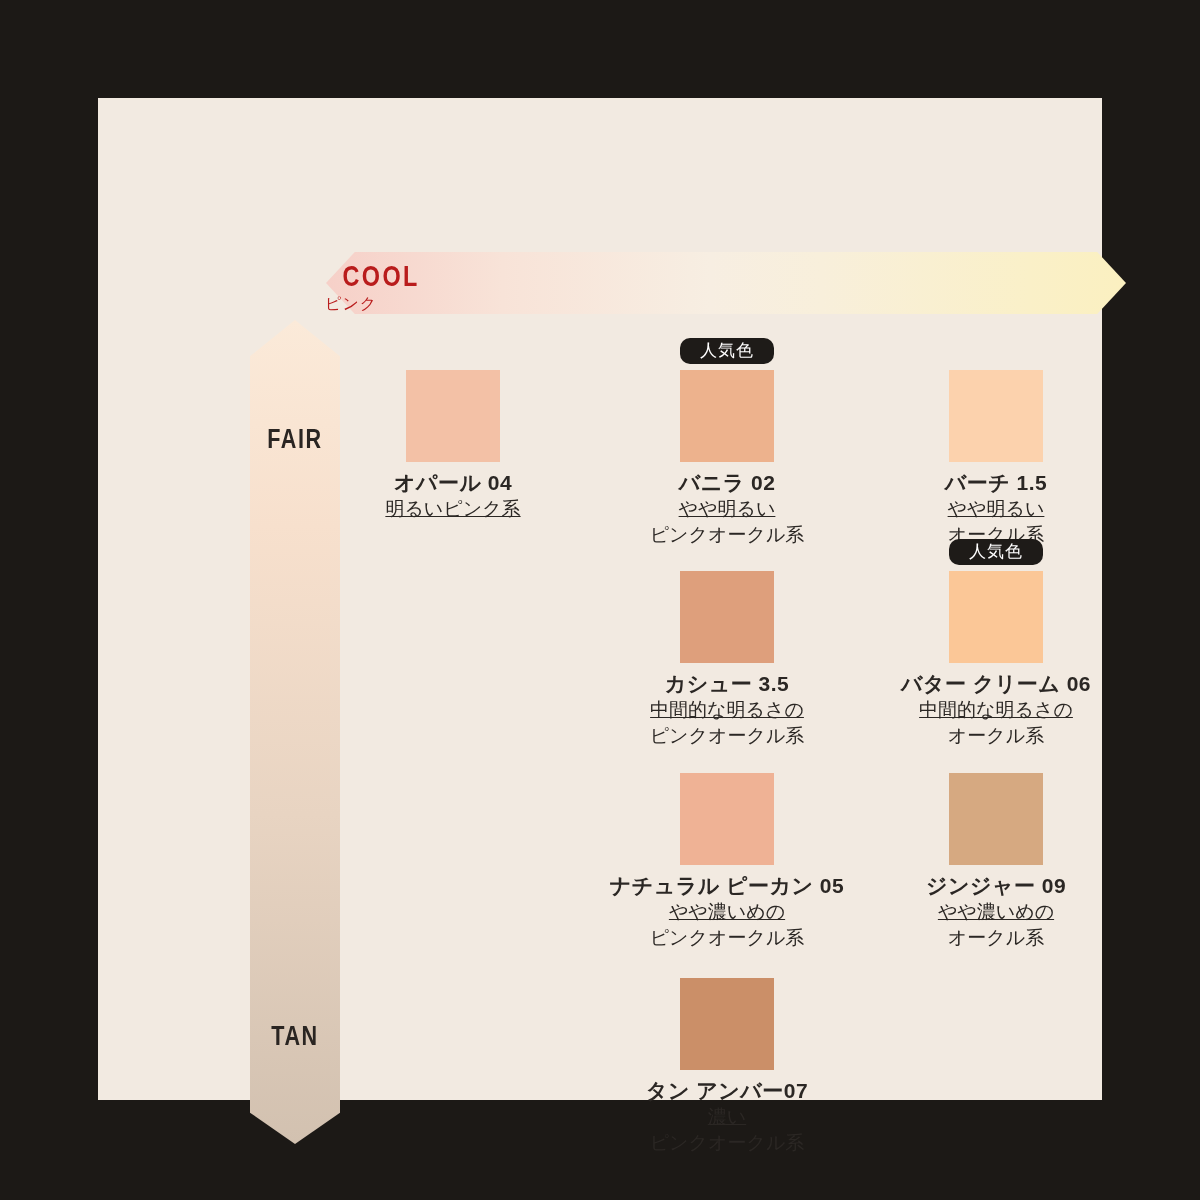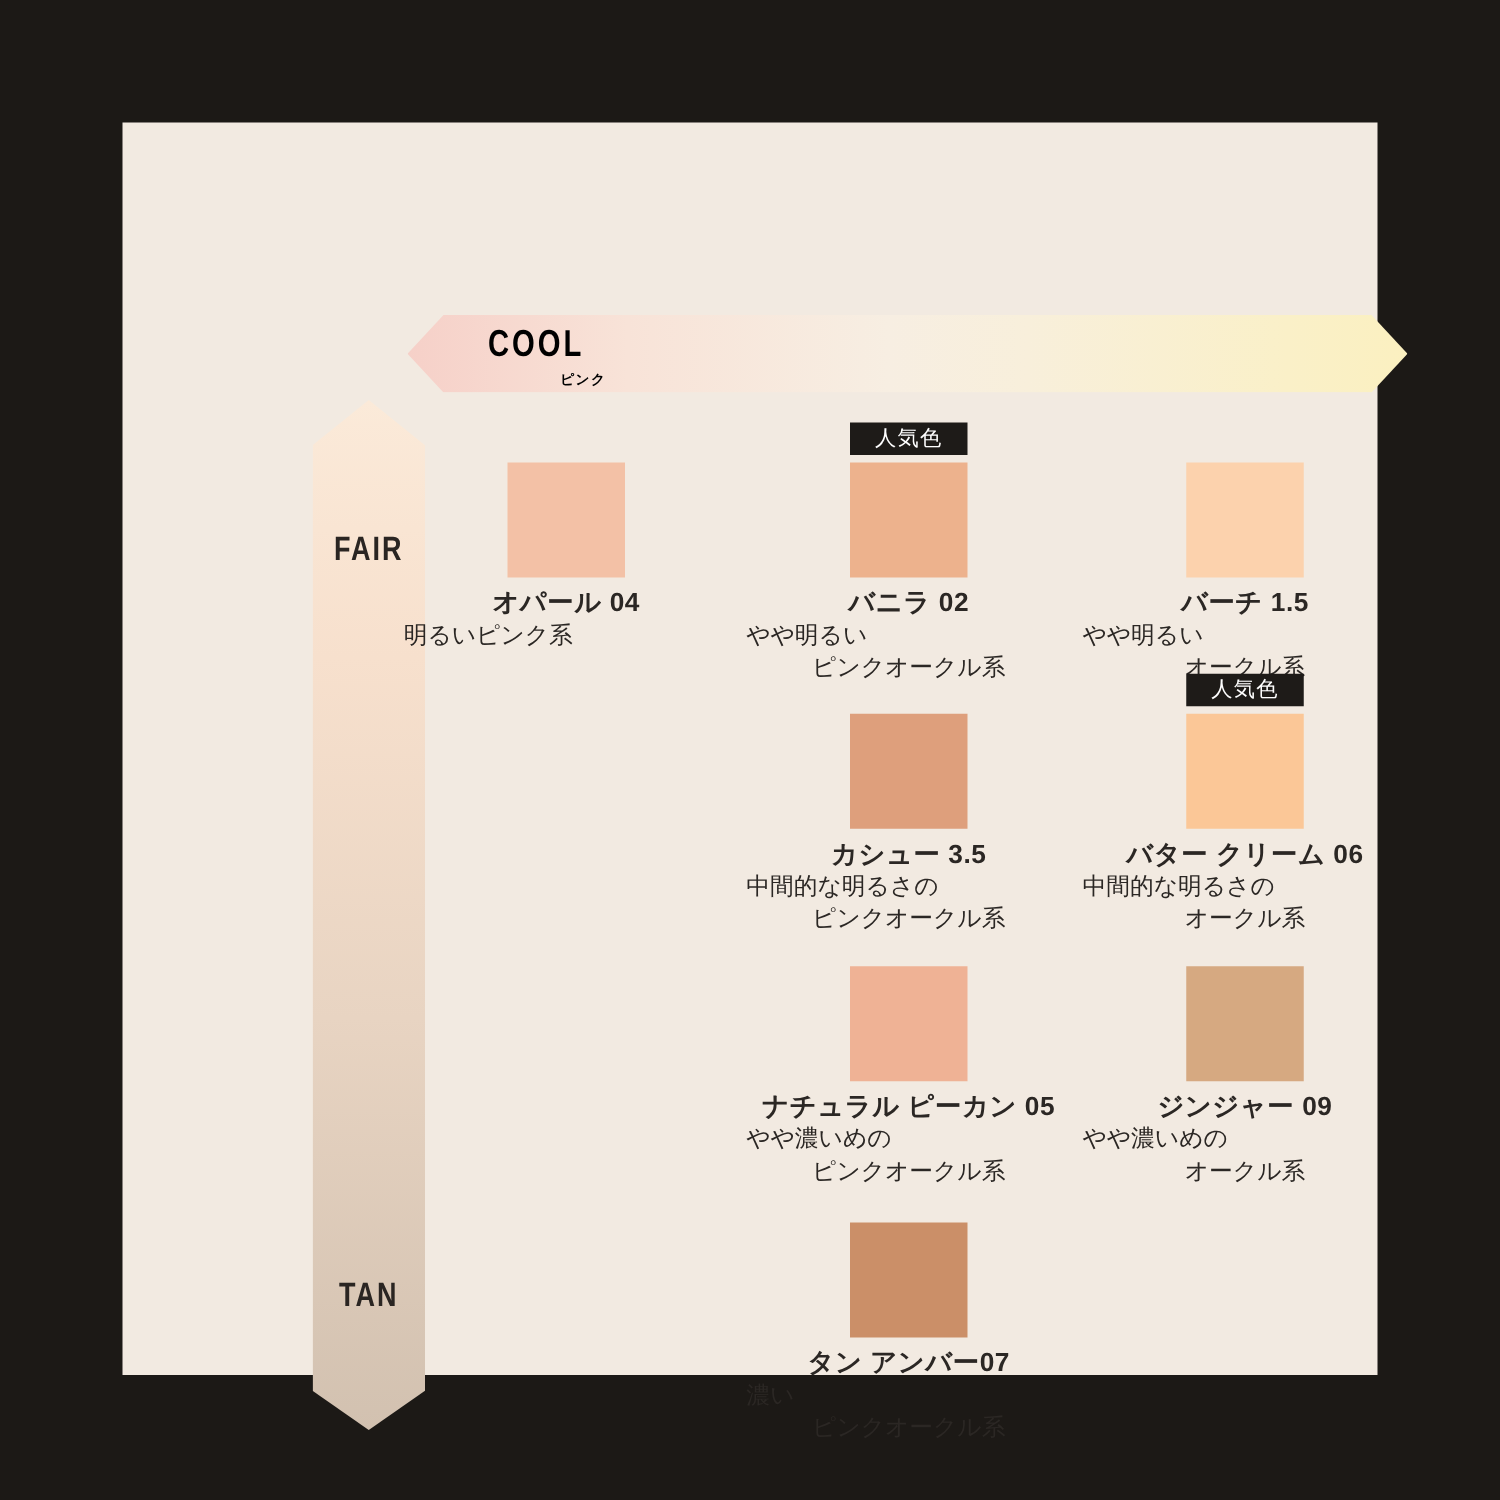--- a/index.html
+++ b/index.html
@@ -5,45 +5,45 @@
   * { margin:0; padding:0; box-sizing:border-box; }
   html,body { width:1200px; height:1200px; }
   body { font-family:"Liberation Sans","DejaVu Sans",sans-serif; }
   .stage { position:relative; width:1200px; height:1200px; background:#1c1916; overflow:hidden; }
   .panel { position:absolute; left:98px; top:98px; width:1004px; height:1002px; background:#f2eae1; }
 
   
   .h-band { position:absolute; left:228px; top:154px; width:800px; height:62px;
     background:linear-gradient(90deg,#f6d0c8 0%,#f8e3d8 22%,#f7eee2 48%,#f8efdb 62%,#faf0c8 88%,#fbf0c0 100%);
     clip-path:polygon(0 50%,3.6% 0,96.4% 0,100% 50%,96.4% 100%,3.6% 100%); }
-  .h-label { position:absolute; width:160px; text-align:right; color:#000000; }
+  .h-label { position:absolute; width:160px; text-align:left; color:#b91c1c; }
   .h-label .big { font-weight:bold; font-size:30px; line-height:30px; letter-spacing:3px;
     transform:scaleX(0.78); transform-origin:center; }
-  .h-label .small { font-weight:bold; font-size:11px; line-height:20px; margin-top:3px; letter-spacing:1px; }
+  .h-label .small { font-weight:normal; font-size:16px; line-height:20px; margin-top:3px; letter-spacing:1px; }
   .h-label.cool { left:227px; top:163px; }
   .h-label.warm { left:886px; top:163px; }
 
   
   .v-bar { position:absolute; left:152px; top:222px; width:90px; height:824px;
     background:linear-gradient(180deg,#fbead9 0%,#f7e0cd 25%,#e8d4c2 60%,#d2c1b0 100%);
     clip-path:polygon(50% 0,100% 4.4%,100% 96.2%,50% 100%,0 96.2%,0 4.4%); }
   .v-label { position:absolute; left:132px; width:130px; text-align:center; color:#2a2522;
     font-weight:bold; font-size:27px; letter-spacing:2px; transform:scaleX(0.8); }
   .v-label.fair { top:326px; }
   .v-label.tan { top:923px; }
 
   
   .cell { position:absolute; width:260px; color:#2b2724; }
   .badge { position:absolute; top:0; left:83px; width:94px; height:26px; background:#1e1b18;
-    color:#ffffff; font-size:17px; line-height:26px; text-align:center; letter-spacing:1px; }
+    color:#ffffff; font-size:17px; line-height:26px; text-align:center; letter-spacing:1px;border-radius:10px; }
   .swatch { position:absolute; top:32px; left:83px; width:94px; height:92px; }
   .shade-name { position:absolute; top:132px; left:0; width:260px; text-align:center;
     font-weight:bold; font-size:21px; line-height:26px; letter-spacing:0.5px; }
-  .desc1 { position:absolute; top:158px; left:0; width:260px; text-align:left;
-    font-size:19px; line-height:26px; }
+  .desc1 { position:absolute; top:158px; left:0; width:260px; text-align:center;
+    font-size:19px; line-height:26px;text-decoration:underline; }
   .desc2 { position:absolute; top:184px; left:0; width:260px; text-align:center;
     font-size:19px; line-height:26px; }
 
   .c0 { left:225px; top:240px; }
   .c1 { left:499px; top:240px; }
   .c2 { left:768px; top:240px; }
   .c3 { left:499px; top:441px; }
   .c4 { left:768px; top:441px; }
   .c5 { left:499px; top:643px; }
   .c6 { left:768px; top:643px; }

